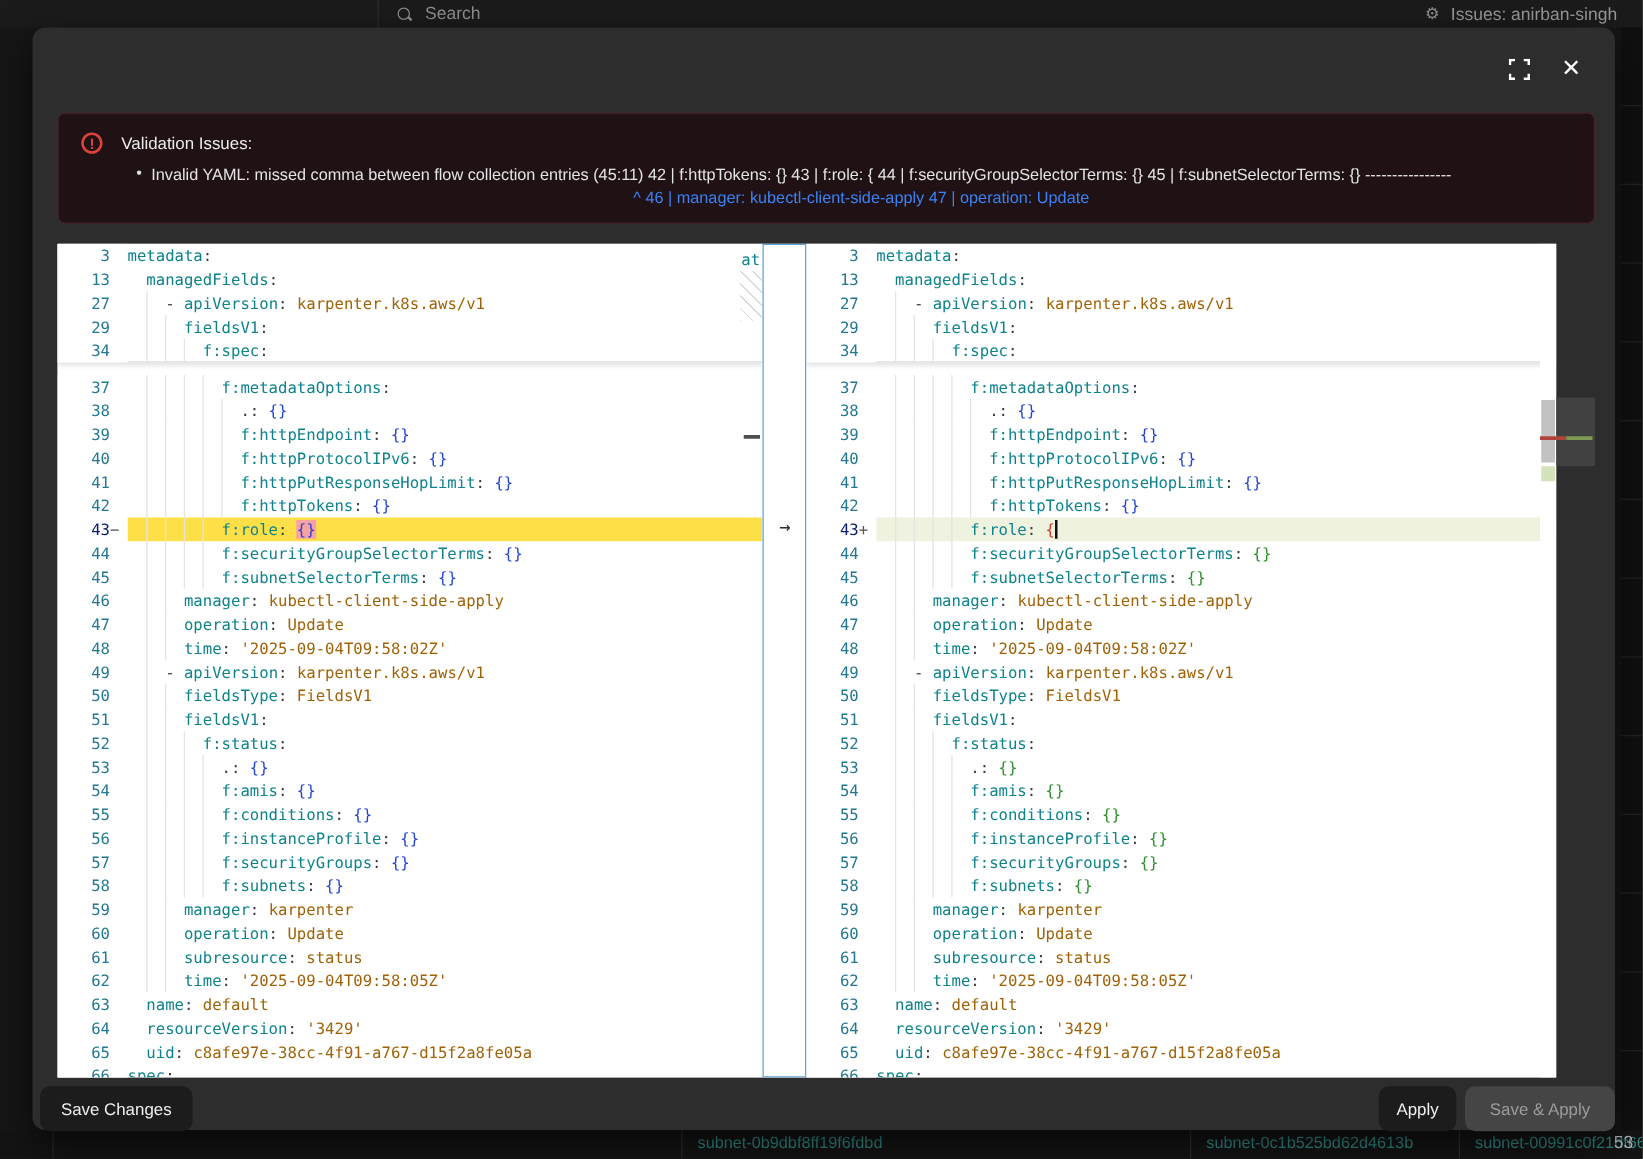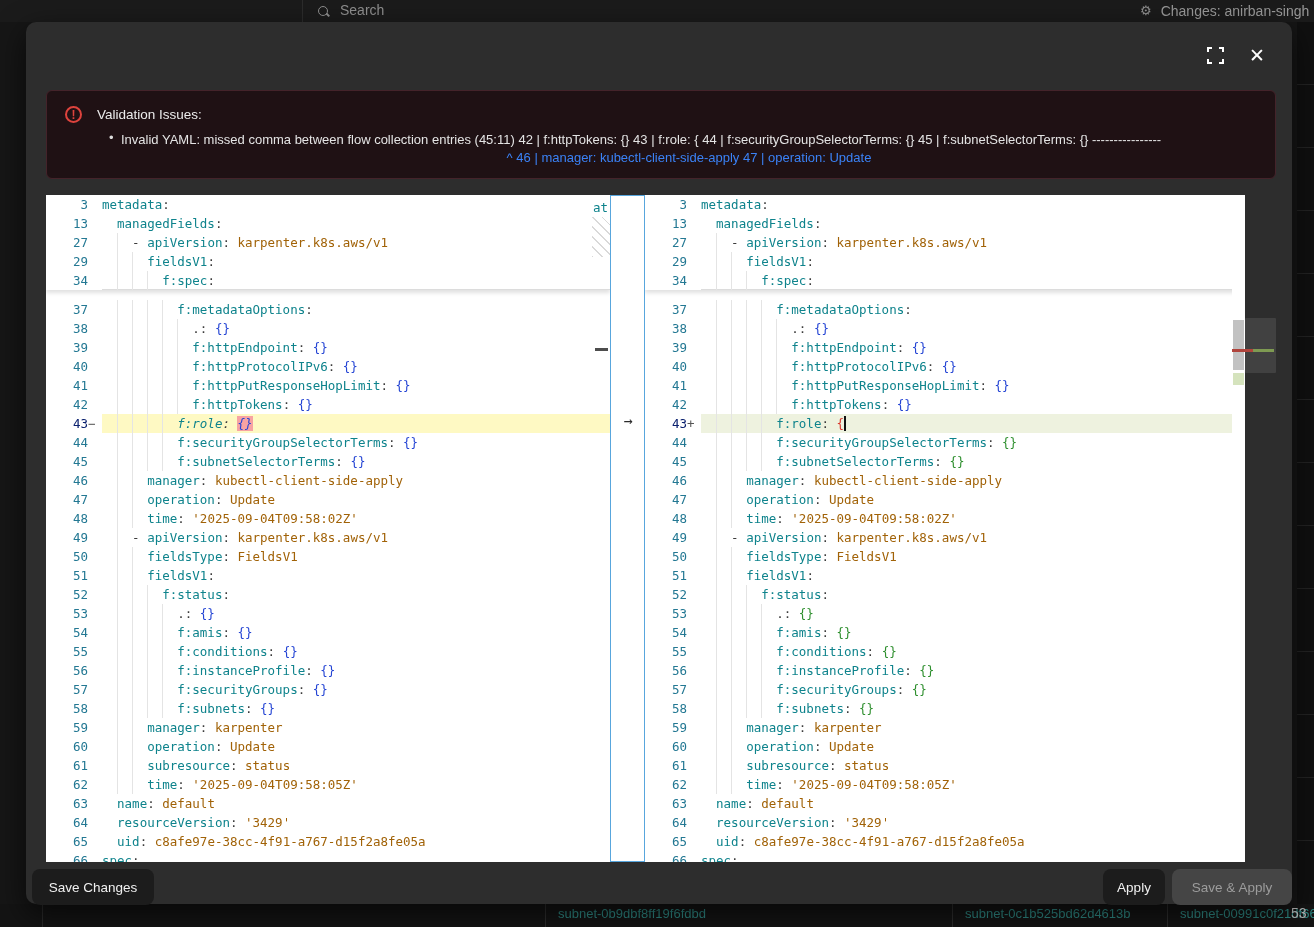--- a/index.html
+++ b/index.html
@@ -52,21 +52,21 @@
   .pane-right { left:599px; width:600px; }
   .sticky { position:relative; height:95px; border-bottom:1px solid #dcdcdc; box-shadow:0 3px 4px rgba(0,0,0,.12); background:#fff; z-index:3; }
   .body { position:relative; margin-top:10px; }
   .code-row { position:relative; display:flex; height:19px; white-space:pre; }
   .ln { flex:0 0 56px; background:#fff; color:#237893; text-align:right; padding-right:4px; z-index:2;
         display:flex; justify-content:flex-end; align-items:center; }
   .ln .num { display:inline-block; }
   .ln .dm { display:inline-block; width:10px; text-align:left; color:#555; }
   .ln-active .num { color:#0b216f; }
   .txt { position:relative; flex:1 1 auto; padding-left:0; }
-  .row-removed .txt { background:#fef9c3;font-style:italic; }
+  .row-removed .txt { background:#fde047; }
   .row-added   .txt { background:#eef2df; }
   .guide { position:absolute; top:0; bottom:0; width:0; border-left:1px solid #e4e4e4; }
   .tk-k { color:#0e838c; }
   .tk-p { color:#3c3c3c; }
   .tk-v { color:#a16207; }
   .tk-b { color:#2444d4; }
   .tk-g { color:#2e8f2e; }
   .tk-r { color:#d9382c; }
   .tk-bx { color:#2444d4; background:#f7a3a3; }
   .cursor { display:inline-block; width:2px; height:15px; background:#111; vertical-align:-3px; }
@@ -107,21 +107,21 @@
 <div class="page">
 
   <div class="topbar">
     <div class="tb-sep"></div>
     <div class="search-wrap">
       <span class="mag"></span>
       <span>Search</span>
     </div>
     <div class="cluster-wrap">
       <span class="cluster-ico">⚙</span>
-      <span>Changes: anirban-singh</span>
+      <span>Issues: anirban-singh</span>
     </div>
   </div>
 
   <div class="bg-bottom">
     <div class="bb-vline"></div>
     <div class="bb-cell" style="left:545px;width:192px;">subnet-0b9dbf8ff19f6fdbd</div>
     <div class="bb-cell" style="left:952px;width:215px;">subnet-0c1b525bd62d4613b</div>
     <div class="bb-cell" style="left:1167px;width:147px;">subnet-00991c0f21df66</div>
     <div class="bb-frag">53</div>
   </div>

